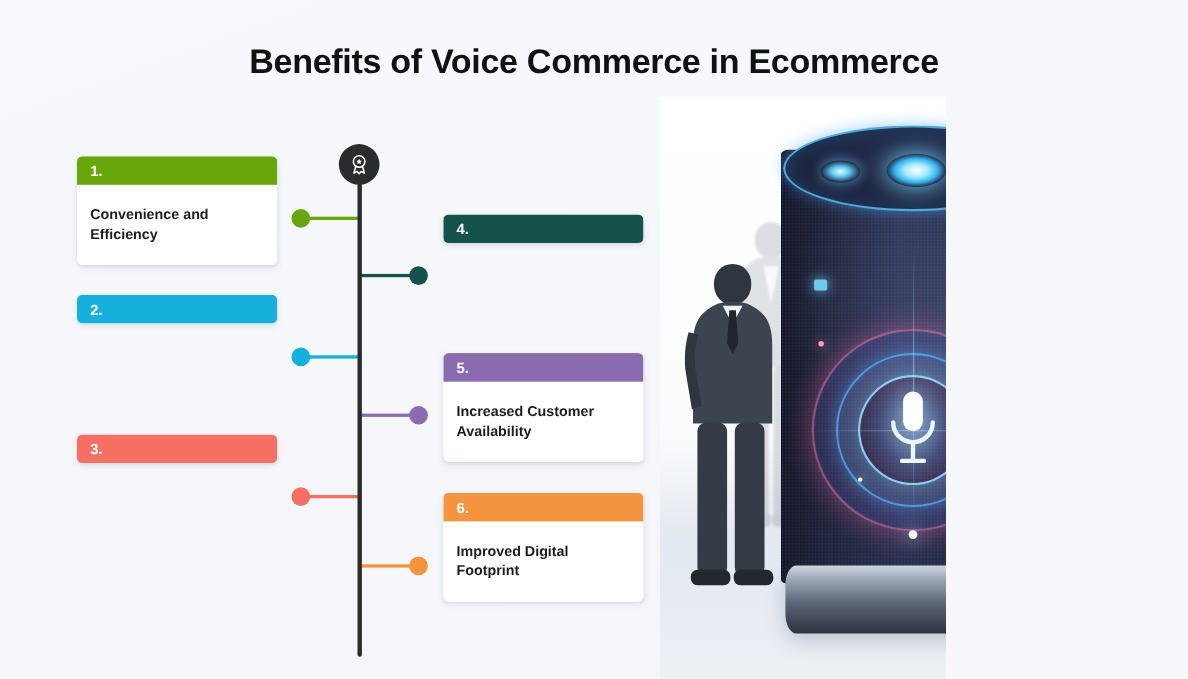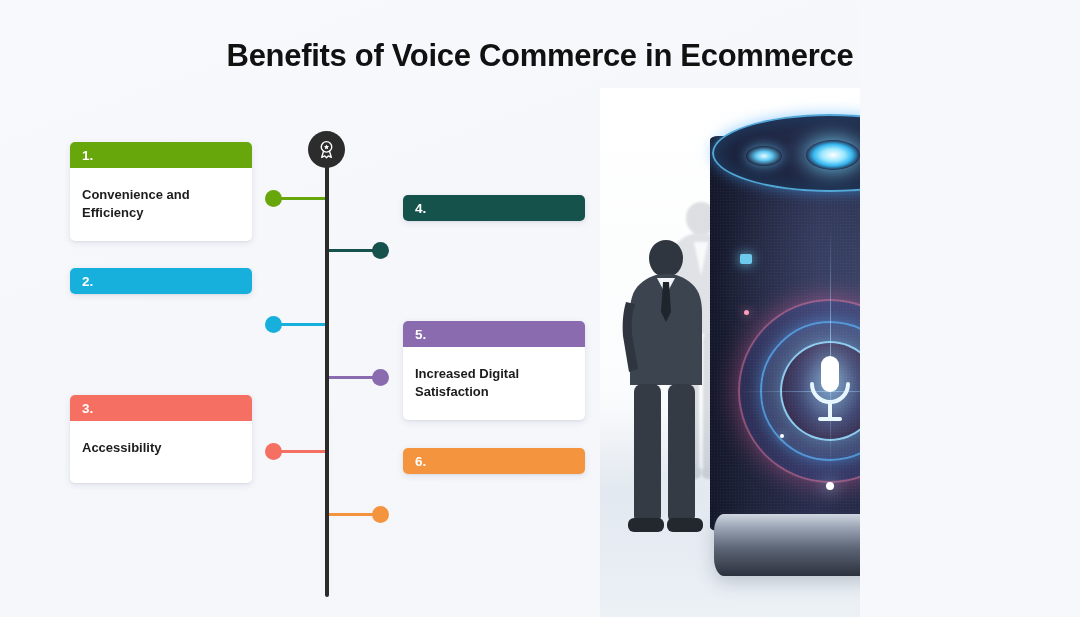--- a/index.html
+++ b/index.html
@@ -394,35 +394,35 @@
   <div class="card" style="left:70px; top:268px;">
     <div class="card-head" style="background:#17b0dd;">
       <span>2.</span>
     </div>
   </div>
 
   <div class="card" style="left:70px; top:395px;">
     <div class="card-head" style="background:#f56f62;">
       <span>3.</span>
     </div>
-    <div class="card-body">Accessibility</div>
   </div>
 
   <div class="card" style="left:403px; top:195px;">
     <div class="card-head" style="background:#14524b;">
       <span>4.</span>
     </div>
   </div>
 
   <div class="card tall" style="left:403px; top:321px;">
     <div class="card-head" style="background:#8a6bb0;">
       <span>5.</span>
     </div>
-    <div class="card-body">Increased Digital Satisfaction</div>
+    <div class="card-body">Increased Customer Availability</div>
   </div>
 
   <div class="card tall" style="left:403px; top:448px;">
     <div class="card-head" style="background:#f5943e;">
       <span>6.</span>
     </div>
+    <div class="card-body">Improved Digital Footprint</div>
   </div>
 
 </div>
 
 </body></html>

